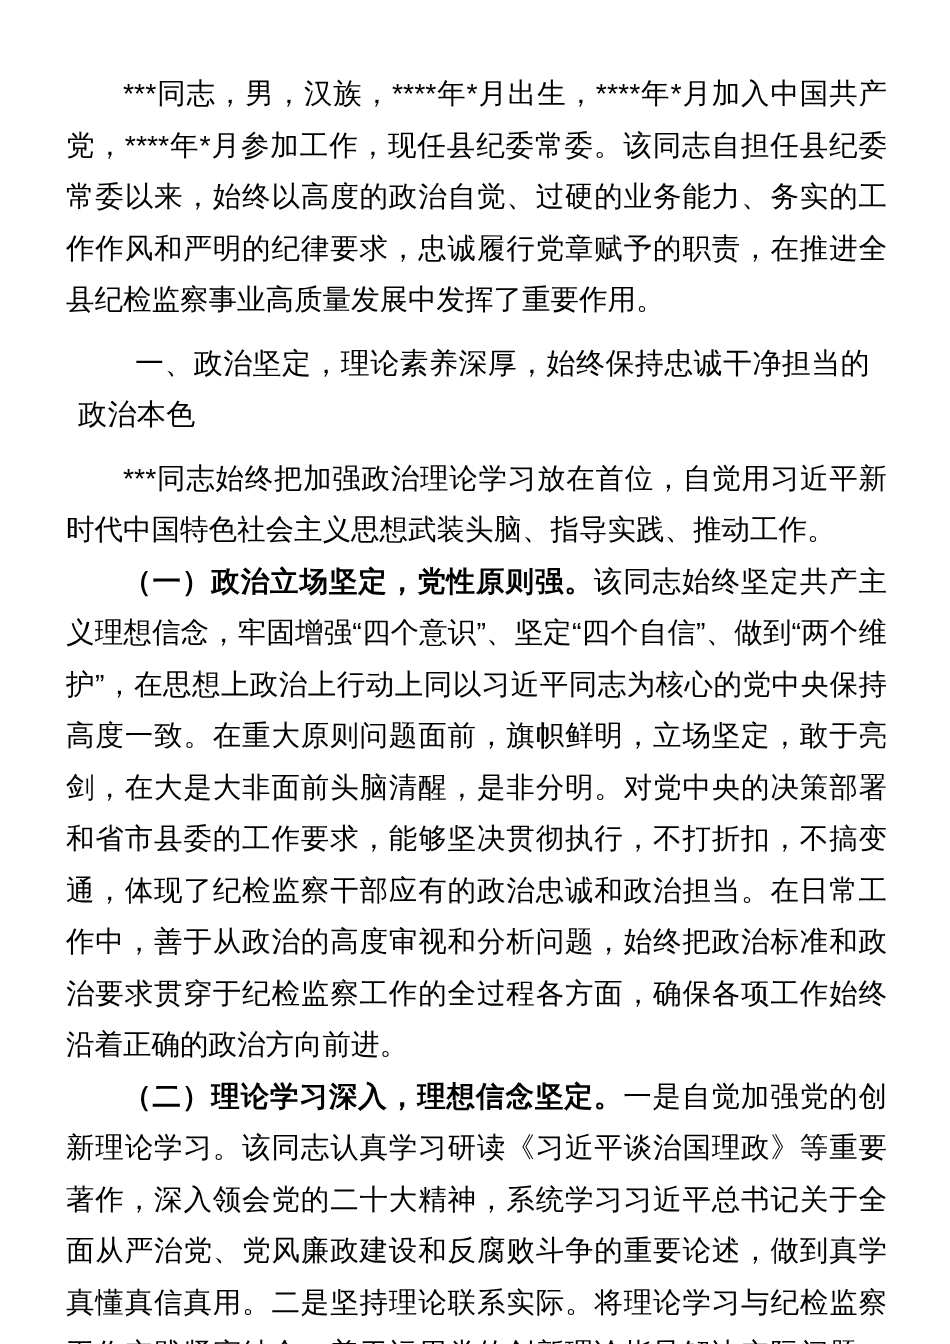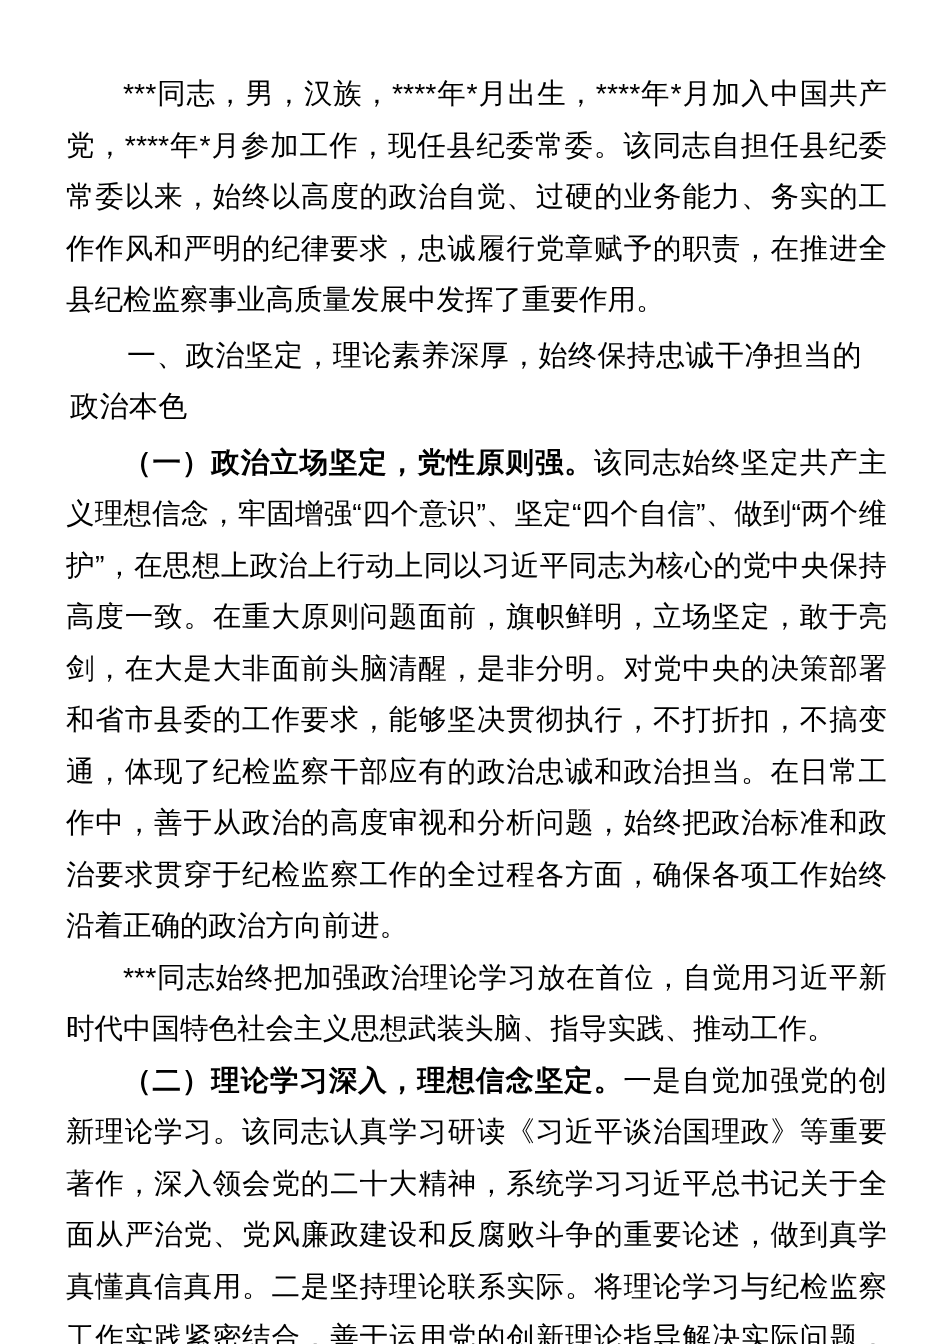--- a/index.html
+++ b/index.html
@@ -51,21 +51,21 @@
     text-justify: inter-ideograph;
     text-indent: 57px;
     letter-spacing: 0px;
     color: #000;
     word-break: break-all;
   }
 
   p.section-heading {
     font-size: 29px;
     line-height: 51.5px;
-    margin: 4px;
+    margin: 12px;
     text-indent: 57px;
     font-weight: normal;
     letter-spacing: 0.4px;
     color: #000;
   }
 
   .lead {
     font-weight: bold;
   }
 </style>
@@ -75,20 +75,20 @@
 <div class="page">
 
   <h1 class="doc-title"></h1>
 
   <div class="body-block">
 
     <p class="para">***同志，男，汉族，****年*月出生，****年*月加入中国共产党，****年*月参加工作，现任县纪委常委。该同志自担任县纪委常委以来，始终以高度的政治自觉、过硬的业务能力、务实的工作作风和严明的纪律要求，忠诚履行党章赋予的职责，在推进全县纪检监察事业高质量发展中发挥了重要作用。</p>
 
     <p class="section-heading">一、政治坚定，理论素养深厚，始终保持忠诚干净担当的政治本色</p>
 
+    <p class="para">***同志始终把加强政治理论学习放在首位，自觉用习近平新时代中国特色社会主义思想武装头脑、指导实践、推动工作。</p>
+
     <p class="para"><span class="lead">（一）政治立场坚定，党性原则强。</span><span>该同志始终坚定共产主义理想信念，牢固增强“四个意识”、坚定“四个自信”、做到“两个维护”，在思想上政治上行动上同以习近平同志为核心的党中央保持高度一致。在重大原则问题面前，旗帜鲜明，立场坚定，敢于亮剑，在大是大非面前头脑清醒，是非分明。对党中央的决策部署和省市县委的工作要求，能够坚决贯彻执行，不打折扣，不搞变通，体现了纪检监察干部应有的政治忠诚和政治担当。在日常工作中，善于从政治的高度审视和分析问题，始终把政治标准和政治要求贯穿于纪检监察工作的全过程各方面，确保各项工作始终沿着正确的政治方向前进。</span></p>
-
-    <p class="para">***同志始终把加强政治理论学习放在首位，自觉用习近平新时代中国特色社会主义思想武装头脑、指导实践、推动工作。</p>
 
     <p class="para"><span class="lead">（二）理论学习深入，理想信念坚定。</span><span>一是自觉加强党的创新理论学习。该同志认真学习研读《习近平谈治国理政》等重要著作，深入领会党的二十大精神，系统学习习近平总书记关于全面从严治党、党风廉政建设和反腐败斗争的重要论述，做到真学真懂真信真用。二是坚持理论联系实际。将理论学习与纪检监察工作实践紧密结合，善于运用党的创新理论指导解决实际问题，不断提升运用马克思主义立场观点方法分析和解决问题</span></p>
 
   </div>
 </div>
 
 </body></html>

